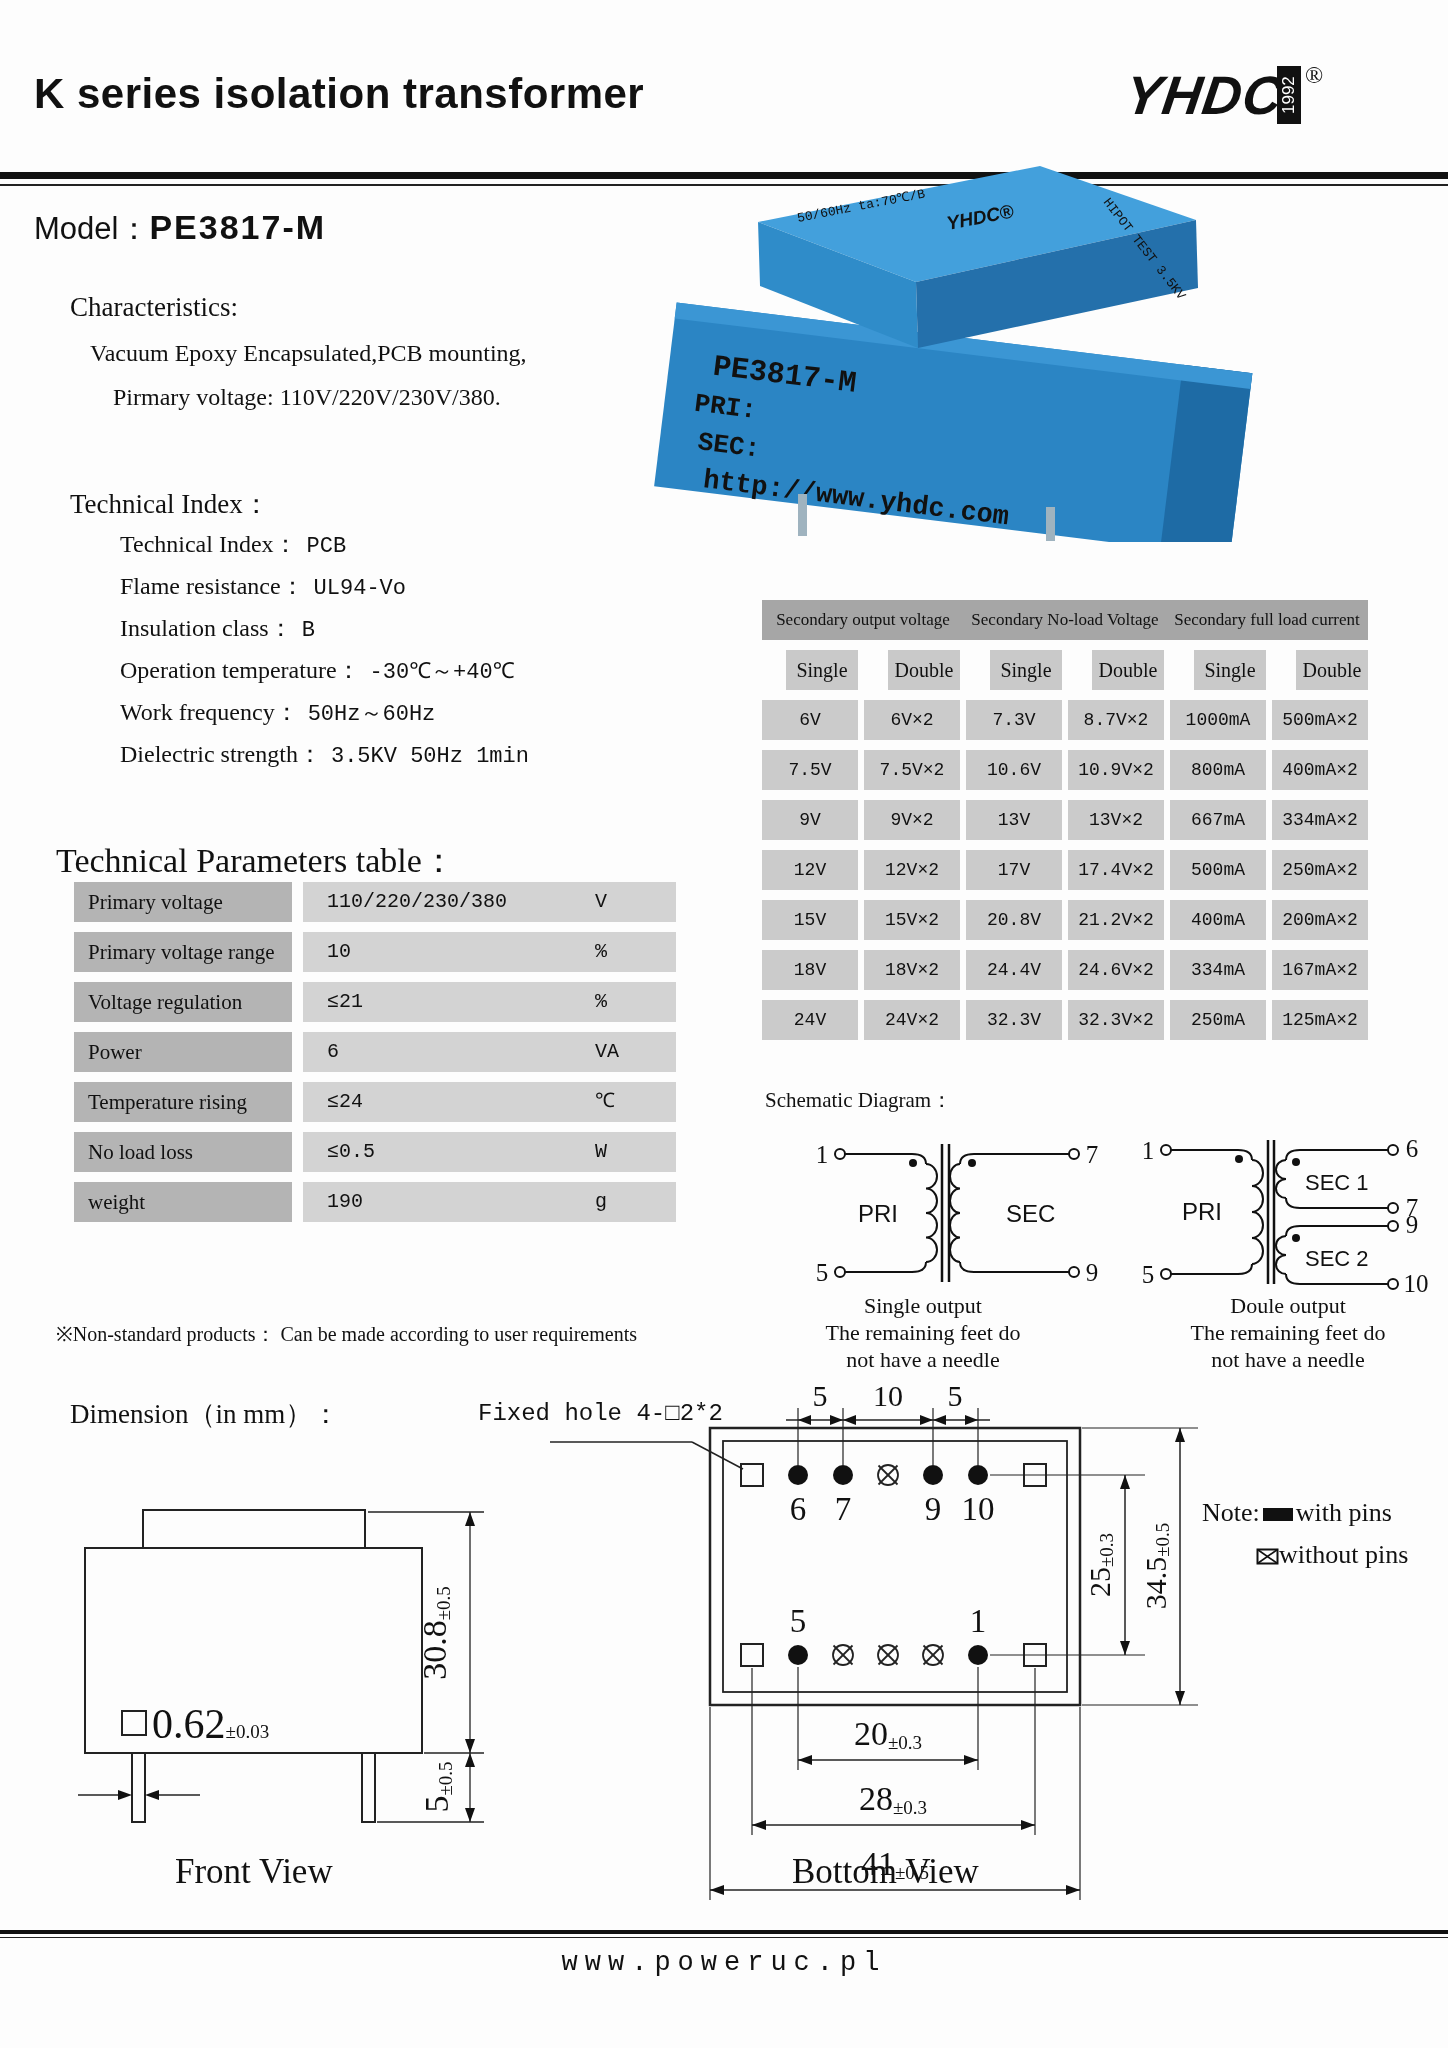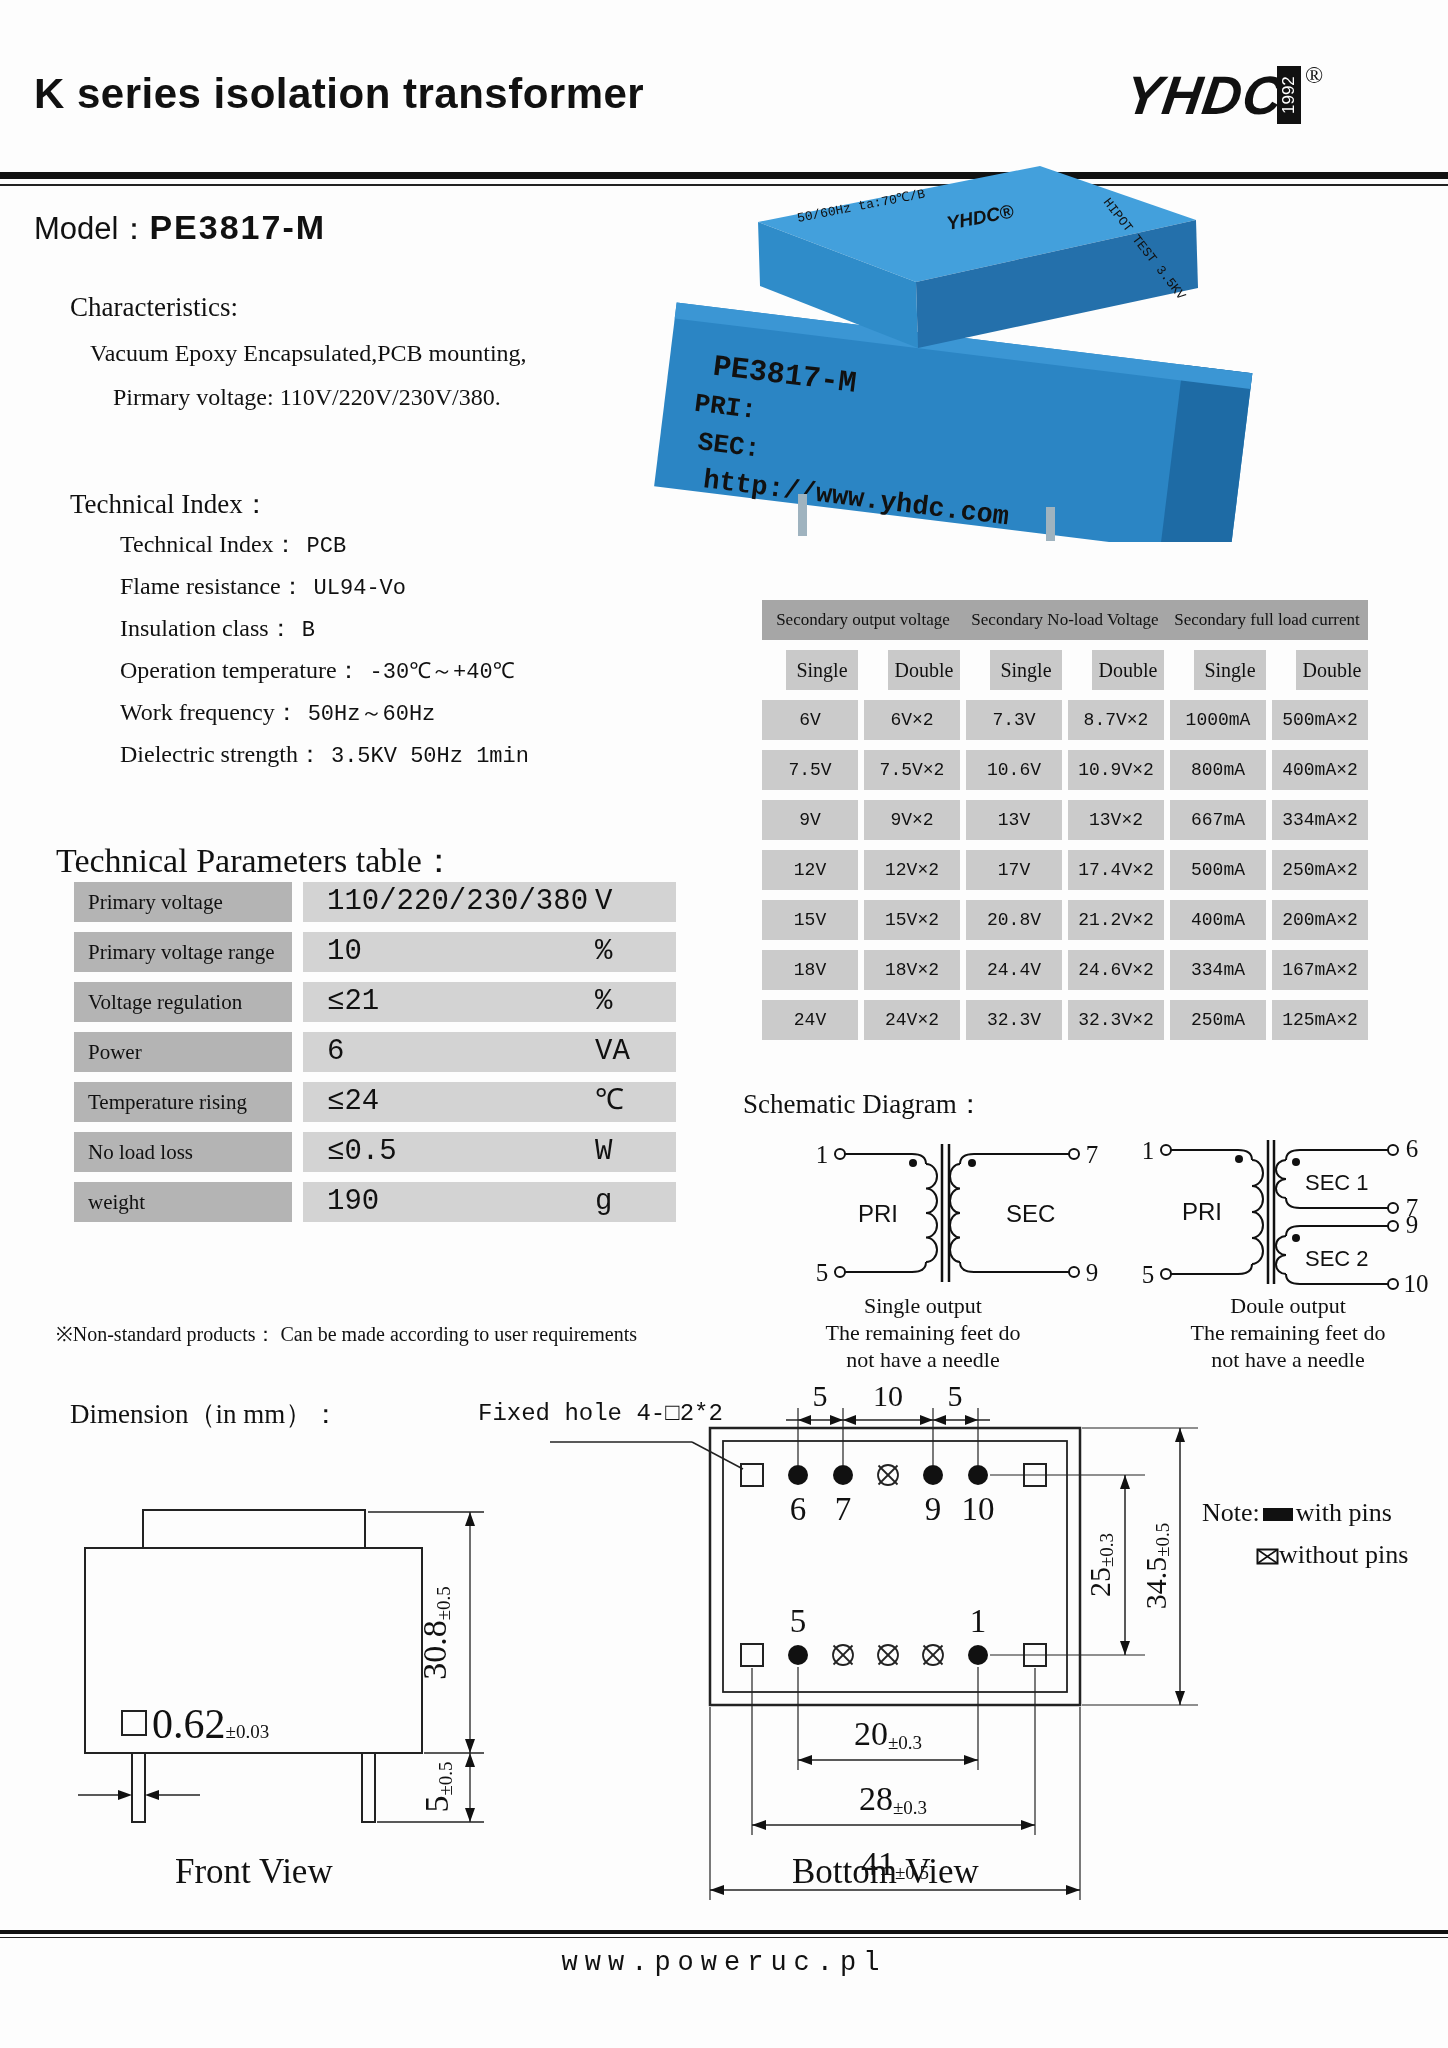--- a/index.html
+++ b/index.html
@@ -25,33 +25,33 @@
   .char-l1{left:90px;top:340px;font-size:24px;}
   .char-l2{left:102px;top:384px;font-size:24px;margin-left:11px;}
   .h-tech{left:70px;top:486px;font-size:27px;}
   .tech-list{left:120px;top:528px;}
   .tech-item{height:42px;font-size:24px;white-space:nowrap;}
   .tech-val{font-family:"Liberation Mono","DejaVu Sans Mono",monospace;font-size:22px;margin-left:9px;}
   .h-param{left:56px;top:838px;font-size:34px;}
   .p-label{left:74px;width:204px;height:40px;background:#b4b4b4;padding-left:14px;
            font-size:21px;line-height:40px;white-space:nowrap;}
   .p-value{left:303px;width:349px;height:40px;background:#d3d3d3;padding-left:24px;
-           font-family:"Liberation Mono","DejaVu Sans Mono",monospace;font-size:29px;line-height:40px;}
+           font-family:"Liberation Mono","DejaVu Sans Mono",monospace;font-size:20px;line-height:40px;}
   .p-unit{position:absolute;left:292px;top:0;}
   .note-line{left:56px;top:1272px;font-size:20px;white-space:nowrap;margin-top:48px;}
   
   .sec-head{left:762px;top:600px;width:606px;height:40px;background:#a6a6a6;display:flex;}
   .sec-head span{flex:1;text-align:center;line-height:40px;font-size:17px;white-space:nowrap;}
   .sec-grid{left:762px;top:650px;display:grid;grid-template-columns:repeat(6,96px);
             column-gap:6px;row-gap:10px;}
   .sec-cell{height:40px;background:#cbcbcb;display:flex;align-items:center;justify-content:center;
             font-family:"Liberation Mono","DejaVu Sans Mono",monospace;font-size:18px;white-space:nowrap;}
   .sec-sub{font-family:"Liberation Serif","DejaVu Serif",serif;font-size:20px;background:#c9c9c9;margin-left:24px;}
   
-  .h-schem{left:743px;top:1086px;font-size:27px;text-align:center;}
+  .h-schem{left:765px;top:1086px;font-size:21px;text-align:center;}
   .schem-caption{font-size:22px;line-height:27px;text-align:center;}
   .cap-single{left:768px;top:1292px;width:310px;}
   .cap-double{left:1128px;top:1292px;width:320px;}
   
   .h-dim{left:70px;top:1396px;font-size:27px;}
   .fixed-hole{left:478px;top:1400px;font-family:"Liberation Mono","DejaVu Sans Mono",monospace;font-size:24px;}
   .cap-view{font-size:35px;}
   .cap-front{left:175px;top:1852px;}
   .cap-bottom{left:792px;top:1852px;}
   .pins-note{font-size:26px;white-space:nowrap;}

